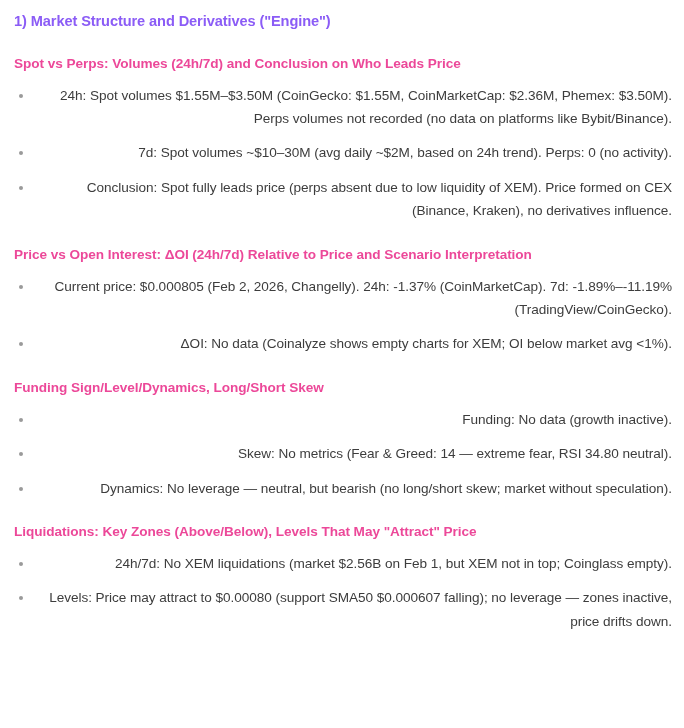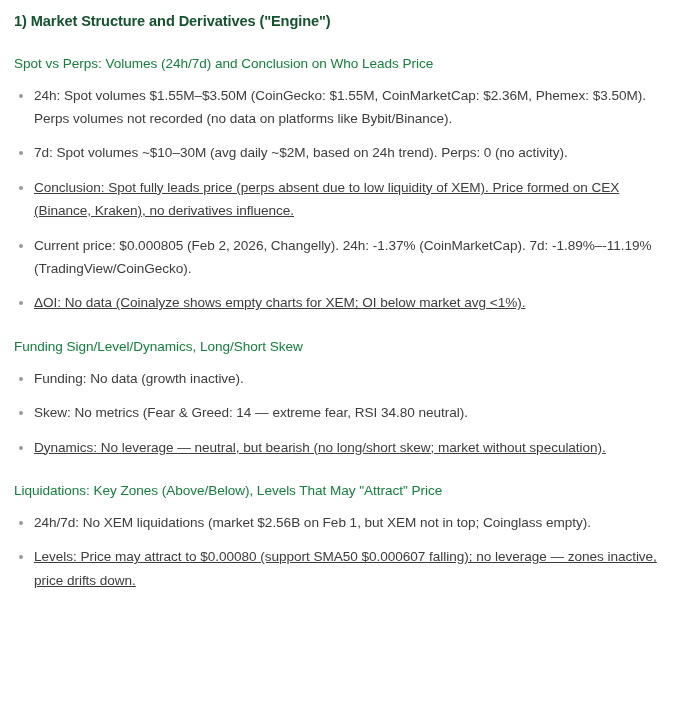--- a/index.html
+++ b/index.html
@@ -15,50 +15,50 @@
     -webkit-font-smoothing: antialiased;
   }
   .doc {
     padding: 4px 12px 0 14px;
     box-sizing: border-box;
     width: 684px;
   }
   .main-title {
     font-size: 14.6px;
     font-weight: bold;
-    color: #14532d;
+    color: #8b5cf6;
     letter-spacing: -0.1px;
     margin: 8px 0 0 0;
     line-height: 1.35;
   }
   .section-heading {
     font-size: 13.6px;
-    font-weight: normal;
-    color: #15803d;
+    font-weight: bold;
+    color: #ec4899;
     letter-spacing: -0.05px;
     margin: 22px 0 0 0;
     line-height: 1.4;
   }
   ul.bullets {
     list-style: none;
     margin: 11px 0 0 0;
     padding: 0;
   }
   ul.bullets > li {
     position: relative;
     padding-left: 20px;
     margin: 0 0 11px 0;
     font-size: 13.6px;
     color: #3d3d3d;
     line-height: 1.72;
     letter-spacing: -0.05px;
+    text-align: right;
   }
   ul.bullets > li:last-child {
     margin-bottom: 0;
-    text-decoration: underline;
   }
   ul.bullets > li .dot {
     position: absolute;
     left: 5px;
     top: 10px;
     width: 4px;
     height: 4px;
     border-radius: 50%;
     background: #9a9a9a;
   }
@@ -83,20 +83,21 @@
     <li>
       <span class="dot"></span>
       <span class="li-text">7d: Spot volumes ~$10–30M (avg daily ~$2M, based on 24h trend). Perps: 0 (no activity).</span>
     </li>
     <li>
       <span class="dot"></span>
       <span class="li-text">Conclusion: Spot fully leads price (perps absent due to low liquidity of XEM). Price formed on CEX (Binance, Kraken), no derivatives influence.</span>
     </li>
   </ul>
 
+  <h4 class="section-heading">Price vs Open Interest: ΔOI (24h/7d) Relative to Price and Scenario Interpretation</h4>
   <ul class="bullets">
     <li>
       <span class="dot"></span>
       <span class="li-text">Current price: $0.000805 (Feb 2, 2026, Changelly). 24h: -1.37% (CoinMarketCap). 7d: -1.89%–-11.19% (TradingView/CoinGecko).</span>
     </li>
     <li>
       <span class="dot"></span>
       <span class="li-text">ΔOI: No data (Coinalyze shows empty charts for XEM; OI below market avg &lt;1%).</span>
     </li>
   </ul>

